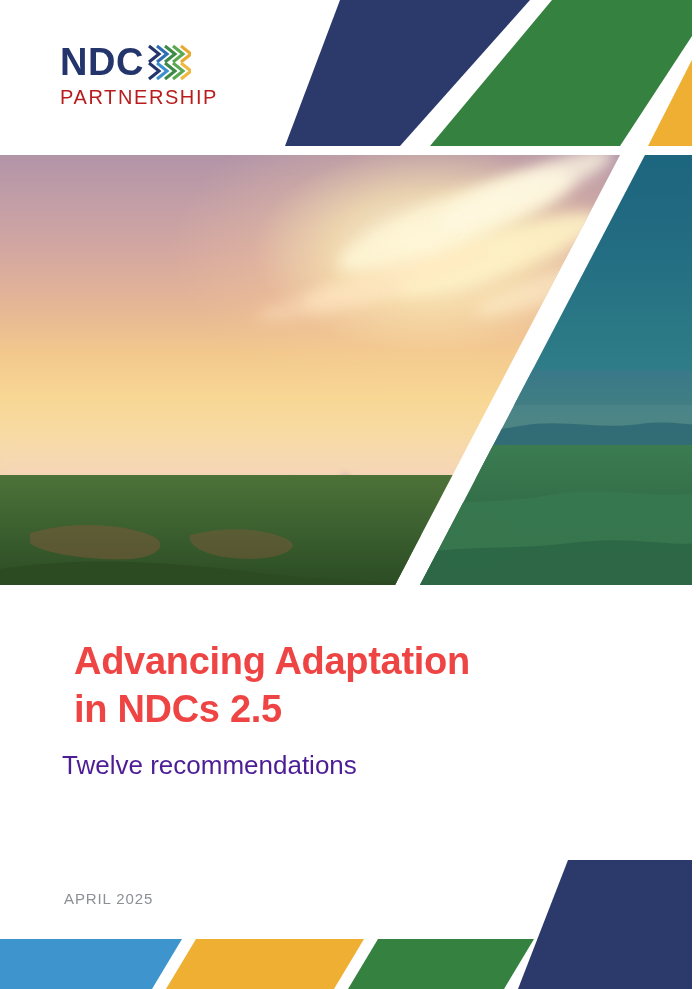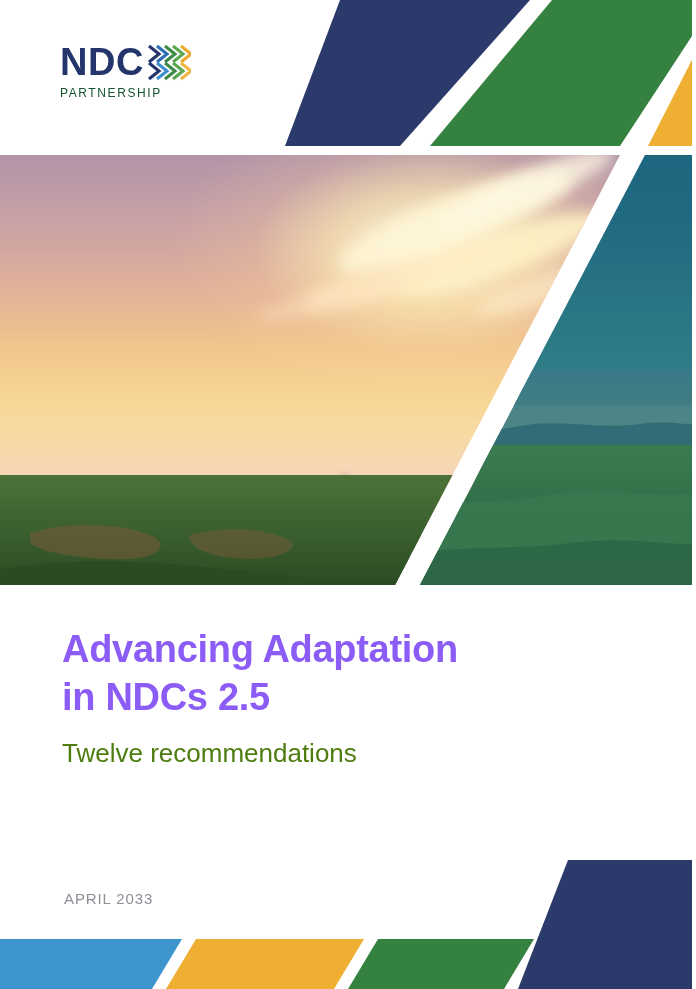--- a/index.html
+++ b/index.html
@@ -47,24 +47,24 @@
     color: #24356b;
     line-height: 40px;
   }
   .logo-chevrons {
     margin-left: 3px;
     width: 44px;
     height: 38px;
   }
   .logo-partnership {
     font-family: "Liberation Sans", sans-serif;
-    font-size: 12px;
+    font-size: 20px;
     font-weight: normal;
     letter-spacing: 1.6px;
-    color: #14532d;
+    color: #b91c1c;
     margin-top: 4px;
   }
 
   .top-shapes {
     position: absolute;
     left: 0; top: 0;
     width: 696px; height: 155px;
   }
 
   
@@ -166,30 +166,30 @@
   .titles {
     position: absolute;
     left: 62px; top: 625px;
     width: 560px;
   }
   .title-main {
     font-family: "Liberation Sans", sans-serif;
     font-size: 38px;
     font-weight: bold;
     line-height: 48px;
-    color: #8b5cf6;
+    color: #ef4444;
     letter-spacing: -0.3px;
-    margin: 0;
+    margin: 12px;
   }
   .title-sub {
     font-family: "Liberation Sans", sans-serif;
     font-size: 26px;
     font-weight: normal;
     line-height: 32px;
-    color: #4d7c0f;
+    color: #4c1d95;
     margin: 16px 0 0 0;
   }
   .date-line {
     position: absolute;
     left: 64px; top: 890px;
     font-family: "Liberation Sans", sans-serif;
     font-size: 15px;
     letter-spacing: 0.9px;
     color: #8c8f96;
   }
@@ -297,21 +297,21 @@
   <div class="titles">
     <h1 class="title-main">
       <span>Advancing Adaptation</span><br>
       <span>in NDCs 2.5</span>
     </h1>
     <p class="title-sub">
       <span>Twelve recommendations</span><br>
     </p>
   </div>
 
-  <div class="date-line">APRIL 2033</div>
+  <div class="date-line">APRIL 2025</div>
 
   <svg class="bottom-shapes" viewBox="0 0 696 129" preserveAspectRatio="none">
     <polygon points="0,79 182,79 152,129 0,129" fill="#3e95cd"></polygon>
     <polygon points="196,79 364,79 334,129 166,129" fill="#eeaf33"></polygon>
     <polygon points="378,79 534,79 504,129 348,129" fill="#35813f"></polygon>
     <polygon points="568,0 696,0 696,129 518,129" fill="#2b3a6b"></polygon>
   </svg>
 
 </div>
 

